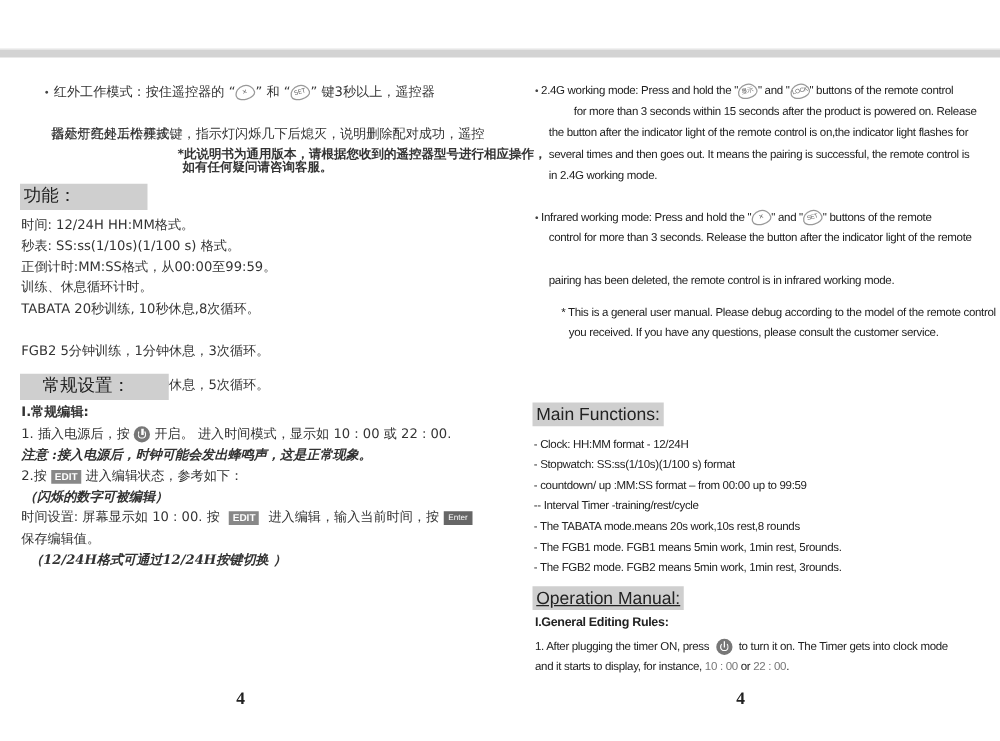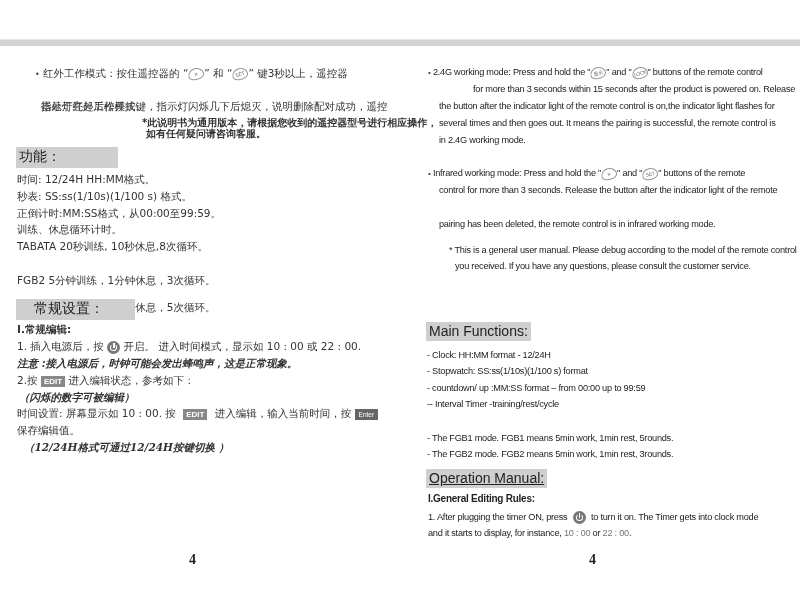--- a/index.html
+++ b/index.html
@@ -82,41 +82,42 @@
 
   <div class="abs pagenum" style="left:189px;top:552px;">4</div>
 </div>
 
 <div class="page right">
 
   <div class="abs en" style="left:28px;top:67px;">
     <span class="bullet">•</span>
     <span>2.4G working mode: Press and hold the "</span><span class="remote-key">显示</span><span>" and "</span><span class="remote-key">LOCK</span><span>" buttons of the remote control</span>
   </div>
-  <div class="abs en" style="left:52px;top:84px;padding-left:21px;">for more than 3 seconds within 15 seconds after the product is powered on. Release</div>
+  <div class="abs en" style="left:38px;top:84px;padding-left:21px;">for more than 3 seconds within 15 seconds after the product is powered on. Release</div>
   <div class="abs en" style="left:39px;top:101px;">the button after the indicator light of the remote control is on,the indicator light flashes for</div>
   <div class="abs en" style="left:39px;top:118px;">several times and then goes out. It means the pairing is successful, the remote control is</div>
   <div class="abs en" style="left:39px;top:135px;">in 2.4G working mode.</div>
 
   <div class="abs en" style="left:28px;top:168px;">
     <span class="bullet">•</span>
     <span>Infrared working mode: Press and hold the "</span><span class="remote-key">✕</span><span>" and "</span><span class="remote-key">SET</span><span>" buttons of the remote</span>
   </div>
   <div class="abs en" style="left:39px;top:185px;">control for more than 3 seconds. Release the button after the indicator light of the remote</div>
   <div class="abs en" style="left:39px;top:219px;">pairing has been deleted, the remote control is in infrared working mode.</div>
 
   <div class="abs en" style="left:49px;top:245px;">* This is a general user manual. Please debug according to the model of the remote control</div>
   <div class="abs en" style="left:55px;top:261px;">you received. If you have any questions, please consult the customer service.</div>
 
   <div class="abs hdr-en" style="left:26px;top:322px;">Main Functions:</div>
 
   <div class="abs en" style="left:27px;top:350px;">- Clock: HH:MM format - 12/24H</div>
   <div class="abs en" style="left:27px;top:366px;">- Stopwatch:  SS:ss(1/10s)(1/100 s) format</div>
   <div class="abs en" style="left:27px;top:383px;">- countdown/ up :MM:SS format – from 00:00 up to 99:59</div>
   <div class="abs en" style="left:27px;top:399px;">-- Interval Timer -training/rest/cycle</div>
+  <div class="abs en" style="left:27px;top:416px;">- The TABATA mode.means 20s work,10s rest,8 rounds</div>
   <div class="abs en" style="left:27px;top:433px;">- The FGB1 mode. FGB1 means 5min work, 1min rest, 5rounds.</div>
   <div class="abs en" style="left:27px;top:449px;">- The FGB2 mode. FGB2 means 5min work, 1min rest, 3rounds.</div>
 
   <div class="abs hdr-en" style="left:26px;top:469px;text-decoration:underline;">Operation Manual:</div>
 
   <div class="abs en bold" style="left:28px;top:493px;font-size:10px;">I.General Editing Rules:</div>
 
   <div class="abs en" style="left:28px;top:511px;">
     <span>1. After plugging the timer ON, press</span>
     <span class="pwr" style="margin:0 3px;"></span>

